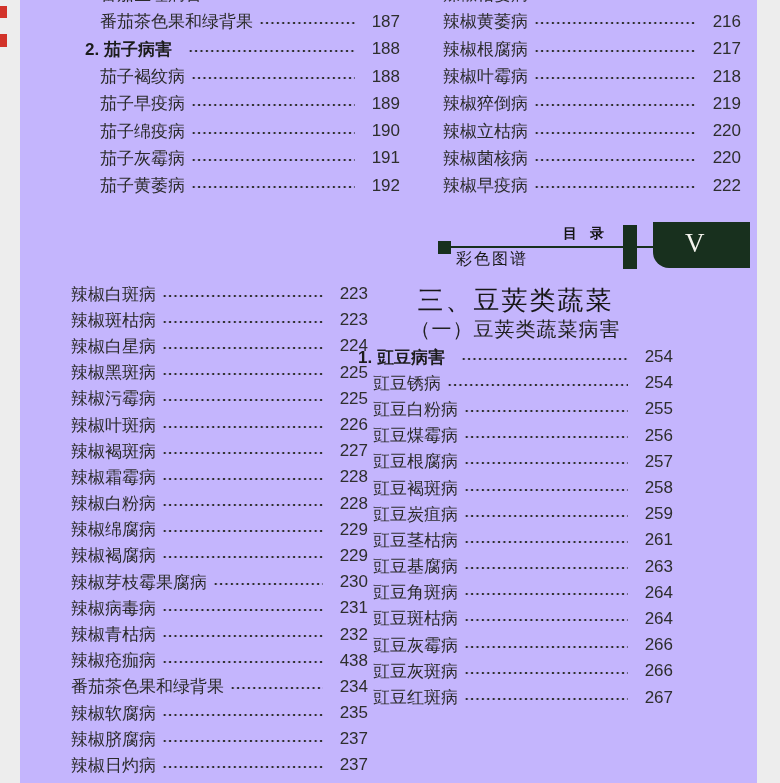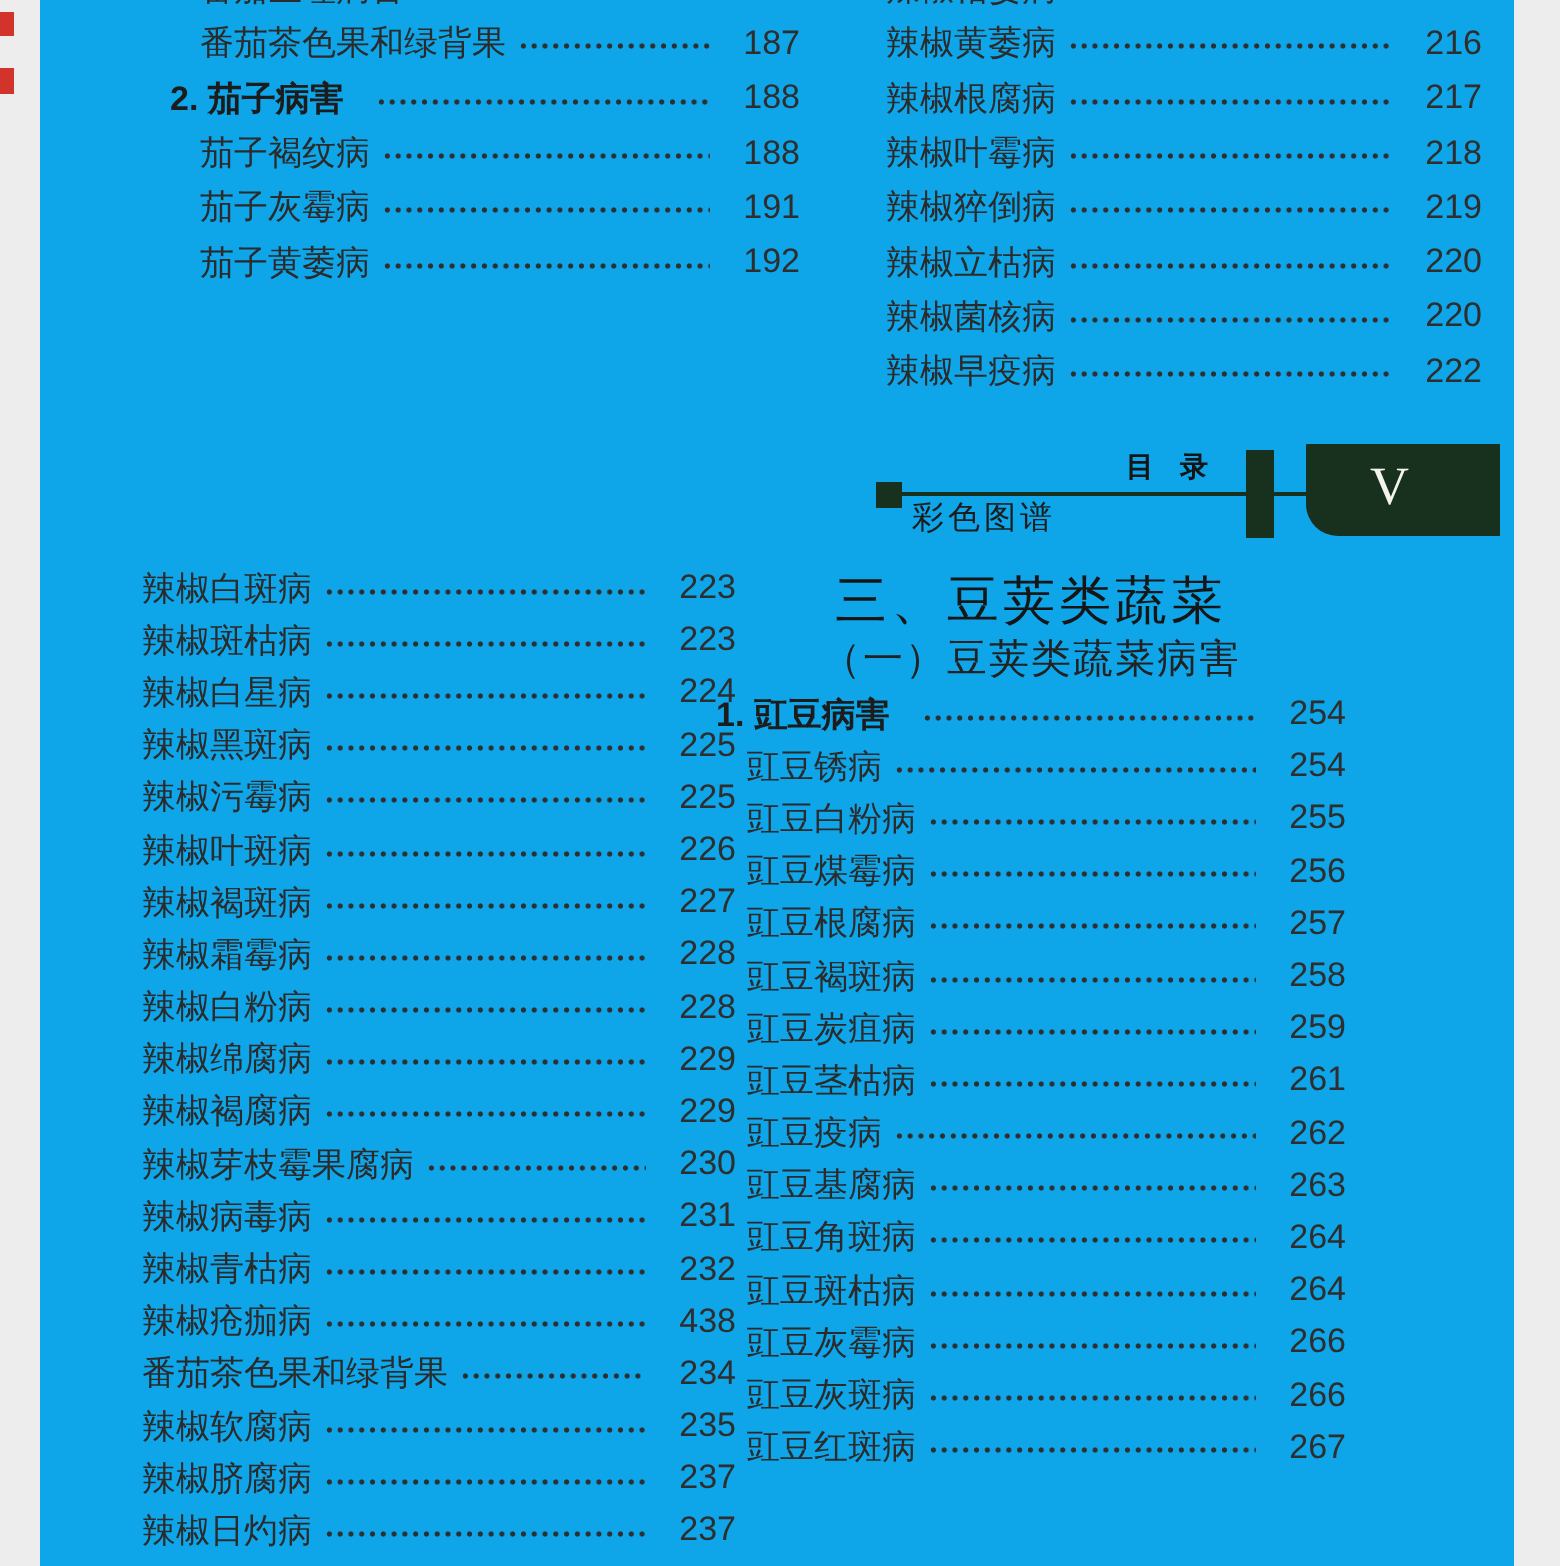--- a/index.html
+++ b/index.html
@@ -11,21 +11,21 @@
   html,body{margin:0;padding:0;}
   body{
     font-family:"Liberation Sans","DejaVu Sans",sans-serif;
     color:var(--ink);
     background:#ffffff;
   }
   .screen{
     position:relative;
     width:780px;height:783px;
     overflow:hidden;
-    background:#0ea5e9;
+    background:#c4b5fd;
   }
   .strip{position:absolute;top:0;height:783px;background:var(--strip);}
   .strip.left{left:0;width:20px;}
   .strip.right{left:757px;width:23px;}
   .red-mark{position:absolute;left:0;width:7px;background:var(--red);}
   .red-mark.m1{top:6px;height:12px;}
   .red-mark.m2{top:34px;height:13px;}
 
   
   .rows{position:absolute;}
@@ -120,21 +120,31 @@
         <span class="leader"></span>
         <span class="p">188</span>
       </div>
 
       <div class="row sub">
         <span class="t">茄子褐纹病</span>
         <span class="leader"></span>
         <span class="p">188</span>
       </div>
 
-
+      <div class="row sub">
+        <span class="t">茄子早疫病</span>
+        <span class="leader"></span>
+        <span class="p">189</span>
+      </div>
+
+      <div class="row sub">
+        <span class="t">茄子绵疫病</span>
+        <span class="leader"></span>
+        <span class="p">190</span>
+      </div>
 
       <div class="row sub">
         <span class="t">茄子灰霉病</span>
         <span class="leader"></span>
         <span class="p">191</span>
       </div>
 
       <div class="row sub">
         <span class="t">茄子黄萎病</span>
         <span class="leader"></span>
@@ -366,25 +376,20 @@
         <span class="p">259</span>
       </div>
 
 
       <div class="row sub">
         <span class="t">豇豆茎枯病</span>
         <span class="leader"></span>
         <span class="p">261</span>
       </div>
 
-      <div class="row sub">
-        <span class="t">豇豆疫病</span>
-        <span class="leader"></span>
-        <span class="p">262</span>
-      </div>
 
       <div class="row sub">
         <span class="t">豇豆基腐病</span>
         <span class="leader"></span>
         <span class="p">263</span>
       </div>
 
       <div class="row sub">
         <span class="t">豇豆角斑病</span>
         <span class="leader"></span>

